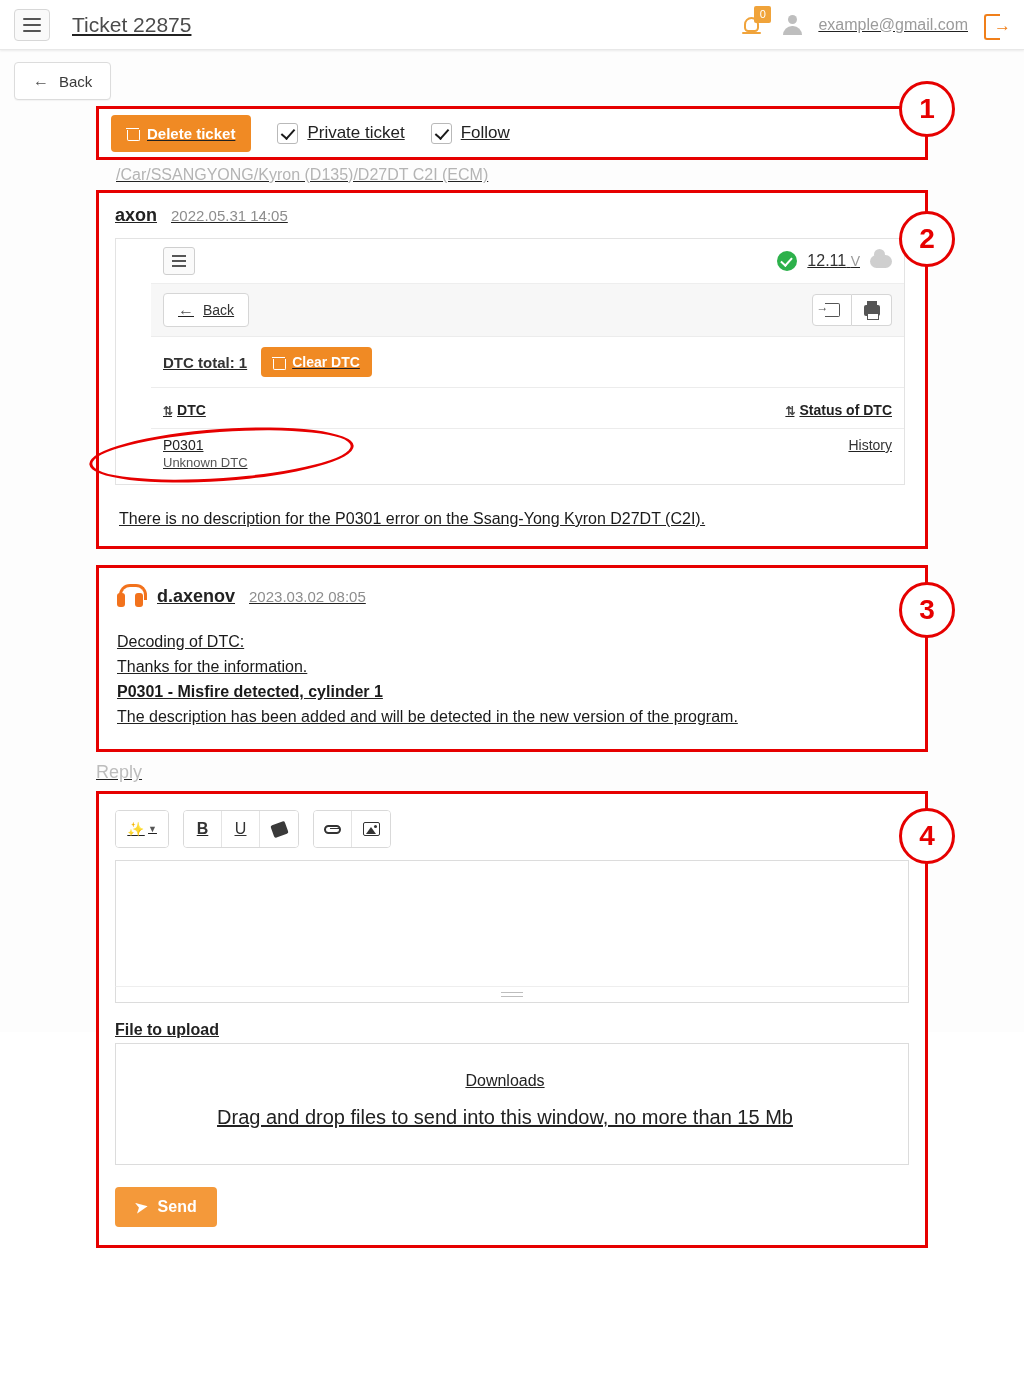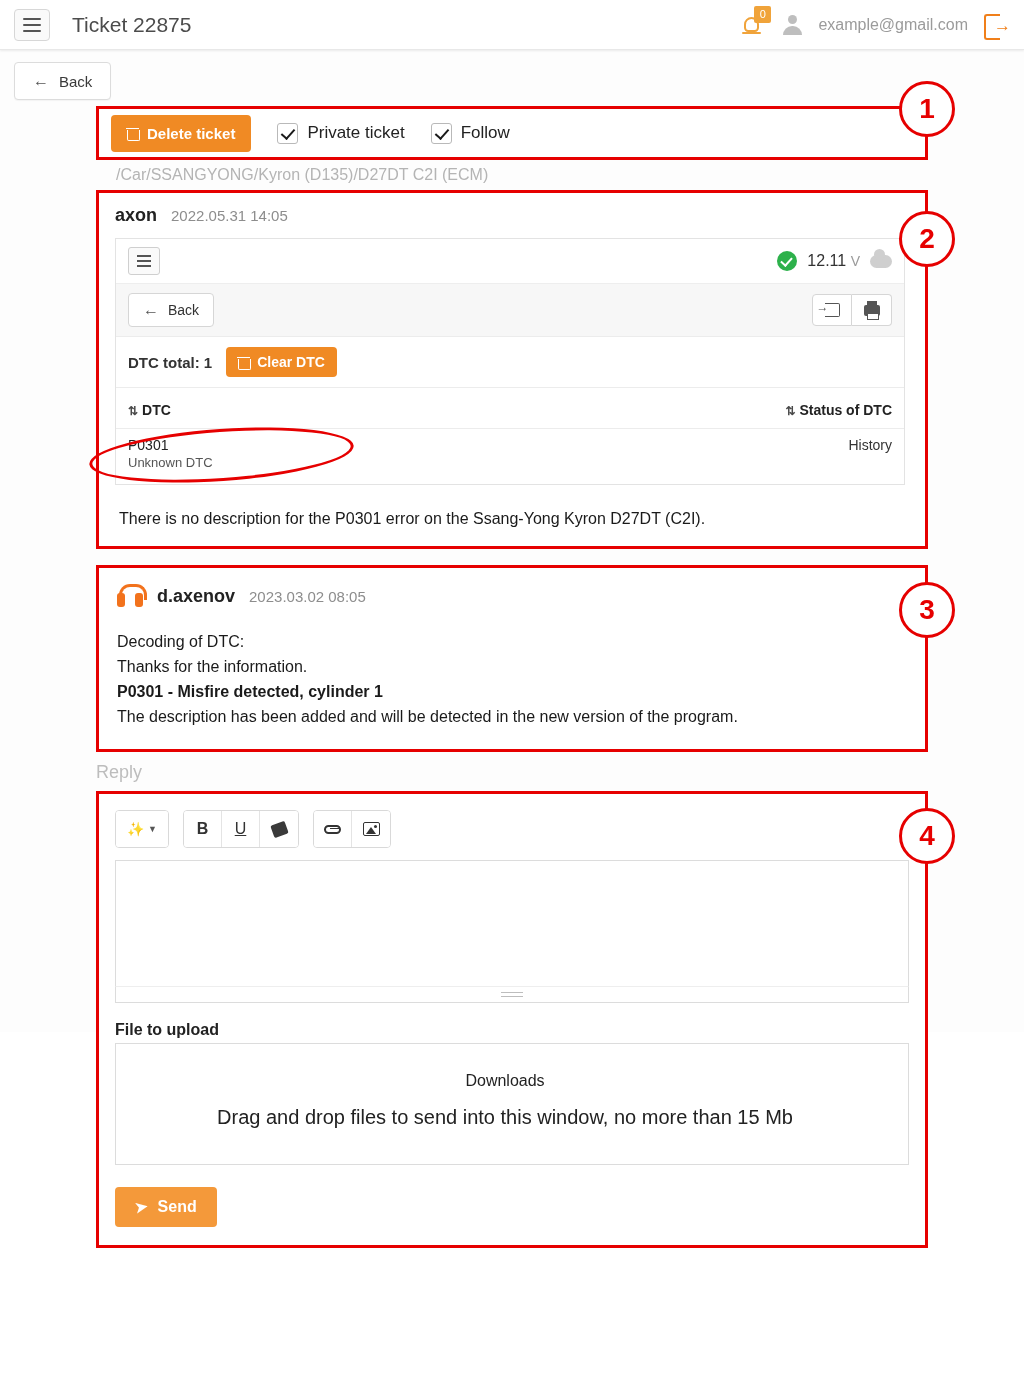--- a/index.html
+++ b/index.html
@@ -4,21 +4,21 @@
 <style>
   * { box-sizing: border-box; }
   html, body {
     margin: 0; padding: 0;
     width: 1024px; height: 1382px;
     background: #ffffff;
     font-family: "Liberation Sans", sans-serif;
     color: #222;
     overflow: hidden;
   }
-  .page { position: relative; width: 1024px; height: 1032px; background: #fdfdfd; }
+  .page { position: relative; width: 1024px; height: 1032px; background: #fdfdfd; text-decoration: underline; }
 
   
   .topbar {
     position: relative;
     height: 50px;
     background: #ffffff;
     border-bottom: 1px solid #e8e8e8;
     display: flex; align-items: center;
     box-shadow: 0 1px 2px rgba(0,0,0,.08);
   }
@@ -144,20 +144,21 @@
   #block2 { padding: 12px 16px 16px 16px; }
   .post-head { display: flex; align-items: baseline; gap: 14px; }
   .post-author { font-size: 18px; font-weight: 700; color: #222; }
   .post-date { font-size: 15px; color: #8d8d8d; }
 
   .device-card {
     margin-top: 12px;
     border: 1px solid #e3e3e3;
     background: #fff;
     width: 790px;
+    padding-left: 35px;
   }
   .device-topbar {
     display: flex; align-items: center; padding: 8px 12px;
     border-bottom: 1px solid #eee; background: #fff;
   }
   .mini-burger {
     width: 32px; height: 28px; border: 1px solid #cfcfcf; border-radius: 3px;
     background: #fafafa; display:flex; flex-direction: column; align-items:center; justify-content:center; gap:3px; cursor:pointer;
   }
   .mini-burger span { width: 14px; height: 2px; background: #555; }

